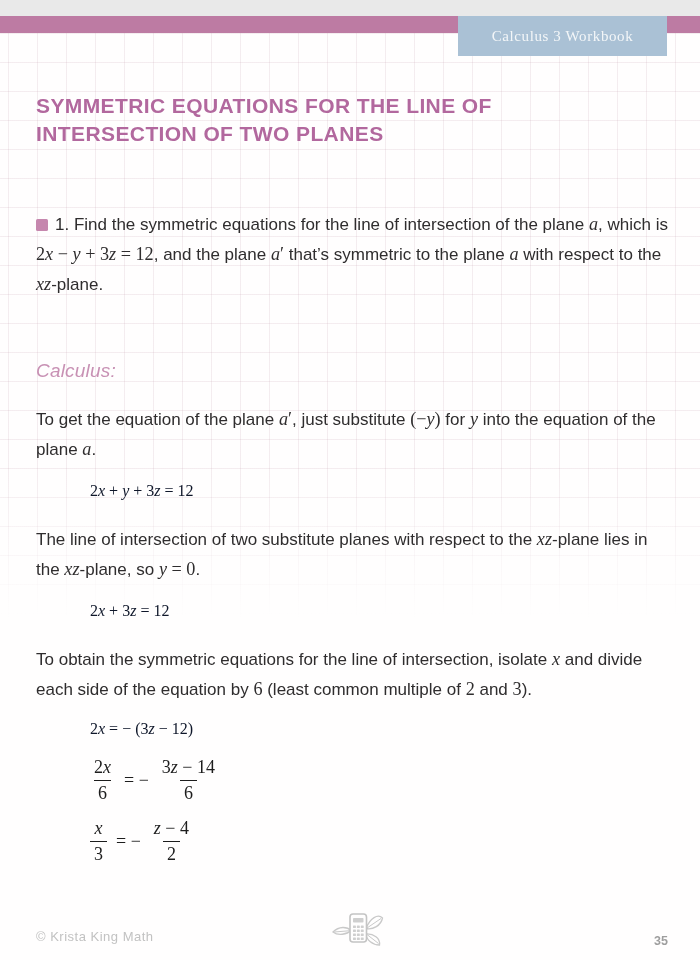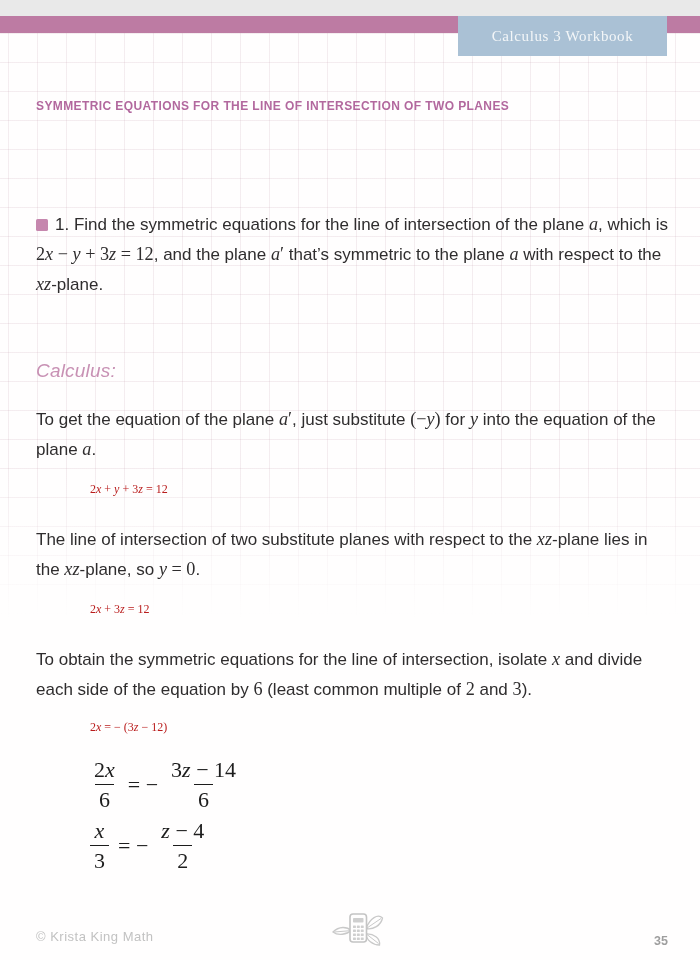--- a/index.html
+++ b/index.html
@@ -24,21 +24,21 @@
   .top-bar{position:absolute;left:0;top:0;width:700px;height:17px;background:#bd7ba3;}
   .header-badge{
     position:absolute;left:458px;top:0;width:209px;height:40px;
     background:#aac1d5;display:flex;align-items:center;justify-content:center;
   }
   .header-badge span{
     font-family:"Liberation Serif",serif;font-size:15px;color:#f3f6f8;letter-spacing:0.6px;
   }
   .title{
     position:absolute;left:36px;top:76px;width:622px;margin:0;
-    font-size:12px;font-weight:700;letter-spacing:0.4px;line-height:28px;color:#b2689e;
+    font-size:21px;font-weight:700;letter-spacing:0.4px;line-height:28px;color:#b2689e;
   }
   .para{
     position:absolute;left:36px;width:636px;margin:0;
     font-size:17px;line-height:28.8px;color:#2f2d2e;
   }
   .problem{top:194px;}
   .p1{top:389px;}
   .p2{top:509px;}
   .p3{top:629px;}
   .bullet{
@@ -48,29 +48,29 @@
   .solution-label{
     position:absolute;left:36px;top:344px;
     font-size:19px;font-style:italic;color:#c891b4;letter-spacing:0.2px;
   }
   
   .m,.math-ctx{font-family:"Liberation Serif",serif;}
   .para .m{font-size:18.2px;}
   .mi{font-style:italic;}
   .mn{font-style:normal;}
   .eq-display{
-    position:absolute;left:90px;font-size:12px;color:#b91c1c;
+    position:absolute;left:90px;font-size:16px;color:#0f172a;
     font-family:"Liberation Serif",serif;
   }
   .eq1{top:466px;}
   .eq2{top:586px;}
   .eq3{top:704px;}
   .frac-row{
     position:absolute;left:90px;display:flex;align-items:center;gap:9px;
-    font-size:22px;color:#1d1d1d;font-family:"Liberation Serif",serif;
+    font-size:18px;color:#1d1d1d;font-family:"Liberation Serif",serif;
   }
   .fr1{top:742px;}
   .fr2{top:803px;}
   .frac{display:inline-flex;flex-direction:column;align-items:center;}
   .frac .num{padding:0 4px 3px;line-height:1.05;}
   .frac .den{border-top:1.7px solid #1c1c1c;padding:3px 4px 0;line-height:1.05;}
   .footer-copyright{
     position:absolute;left:36px;top:913px;font-size:13px;letter-spacing:0.5px;color:#c2c2c2;
   }
   .footer-logo{position:absolute;left:330px;top:893px;width:56px;height:48px;}

